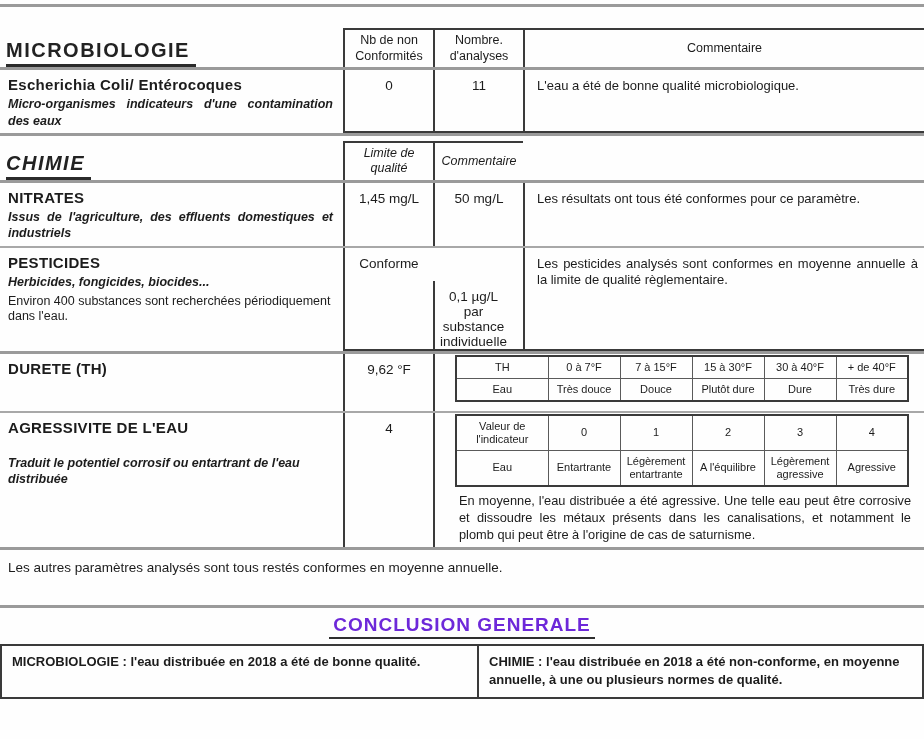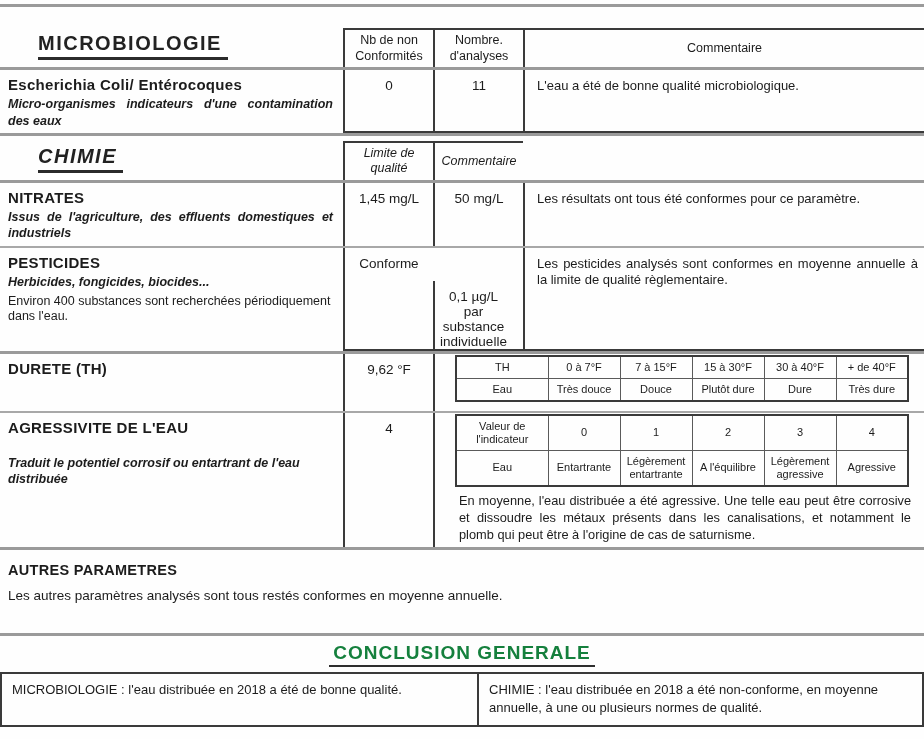--- a/index.html
+++ b/index.html
@@ -23,21 +23,21 @@
 
   .section-title {
     font-size:20px; font-weight:bold; letter-spacing:1.5px;
     display:inline-block; border-bottom:3px solid #2a2a2a; padding:0 6px 2px 0;
     margin:4px 0 0 6px; color:#222;
   }
   .hdr-cell {
     font-size:12.5px; text-align:center; display:flex; align-items:center;
     justify-content:center; padding:3px 4px; line-height:1.25;
   }
-  .title-cell { display:flex; align-items:flex-start;padding-left:32px; }
+  .title-cell { display:flex; align-items:flex-end; }
 
   .param-name { font-size:15px; font-weight:bold; letter-spacing:0.3px; margin:6px 0 2px 8px; }
   .param-sub { font-size:12.5px; font-weight:bold; font-style:italic; text-align:justify; margin:3px 10px 4px 8px; line-height:1.3; }
   .param-sub2 { font-size:12.5px; text-align:left; margin:2px 10px 6px 8px; line-height:1.25; }
   .val-cell { font-size:13.5px; text-align:center; padding-top:8px; }
   .comment-cell { font-size:13px; padding:8px 6px 6px 12px; line-height:1.3; text-align:justify; }
   .comment-cell.nj { text-align:left; }
 
   
   .scale-wrap { padding:1px 4px 4px 20px; }
@@ -50,28 +50,28 @@
   table.scale td.cn { width:72px; }
   .scale-note { font-size:12.8px; line-height:1.3; margin:6px 4px 4px 4px; text-align:justify; max-width:452px; }
 
   
   .autres-title { font-size:14.5px; font-weight:bold; margin:12px 0 0 8px; letter-spacing:0.3px; }
   .autres-text { font-size:13.5px; margin:10px 0 0 8px; }
 
   
   .conclusion-title-row { text-align:center; margin-top:6px; }
   .conclusion-title {
-    font-size:19px; font-weight:bold; letter-spacing:1px; color:#15803d;
+    font-size:19px; font-weight:bold; letter-spacing:1px; color:#6d28d9;
     display:inline-block; border-bottom:2.5px solid #2e2e2e; padding:0 4px 1px 4px;
   }
   .conclusion-table {
     display:grid; grid-template-columns: 475px 1fr;
     border:2px solid #3a3a3a; margin-top:5px;
   }
-  .conclusion-cell { font-size:13px; padding:7px 2px 9px 10px; line-height:1.35; }
+  .conclusion-cell { font-size:13px; padding:7px 2px 9px 10px; line-height:1.35;font-weight:bold; }
   .conclusion-cell.right { border-left:2px solid #3a3a3a; }
 </style>
 </head>
 <body>
 
 <div class="page">
 
   <div class="rule top-rule"></div>
 
   <div class="grid4" style="margin-top:21px; min-height:34px;">
@@ -187,21 +187,20 @@
           </tr>
         </tbody>
           </table>
         <div class="scale-note">En moyenne, l'eau distribuée a été agressive. Une telle eau peut être corrosive et dissoudre les métaux présents dans les canalisations, et notamment le plomb qui peut être à l'origine de cas de saturnisme.</div>
       </div>
     </div>
   </div>
   <div class="rule"></div>
 
   <div>
-    <div class="autres-title">AUTRES PARAMETRES</div>
     <div class="autres-text">Les autres paramètres analysés sont tous restés conformes en moyenne annuelle.</div>
   </div>
 
   <div style="margin-top:30px;">
     <div class="rule"></div>
     <div class="conclusion-title-row">
       <span class="conclusion-title">CONCLUSION GENERALE</span>
     </div>
     <div class="conclusion-table">
       <div class="conclusion-cell">MICROBIOLOGIE : l'eau distribuée en 2018 a été de bonne qualité.</div>

